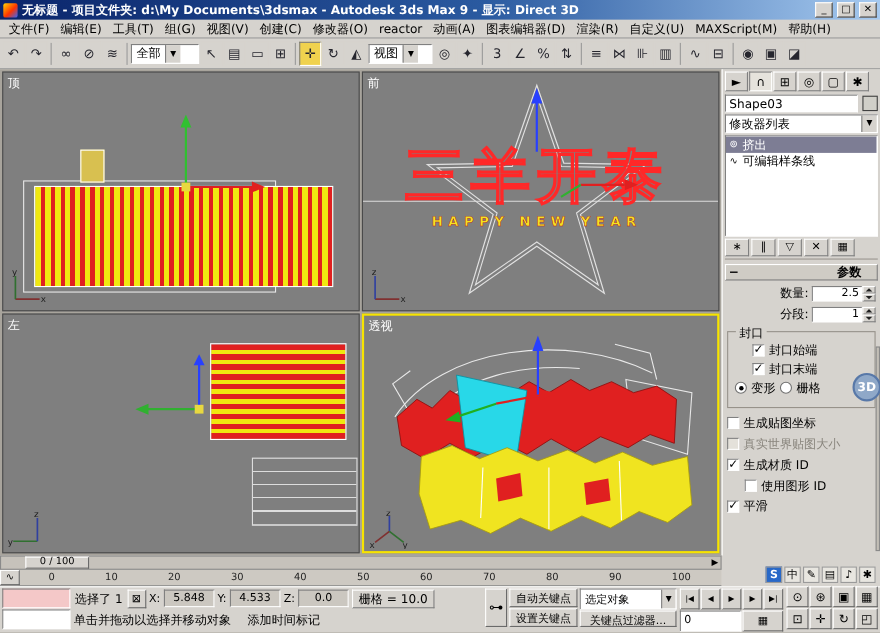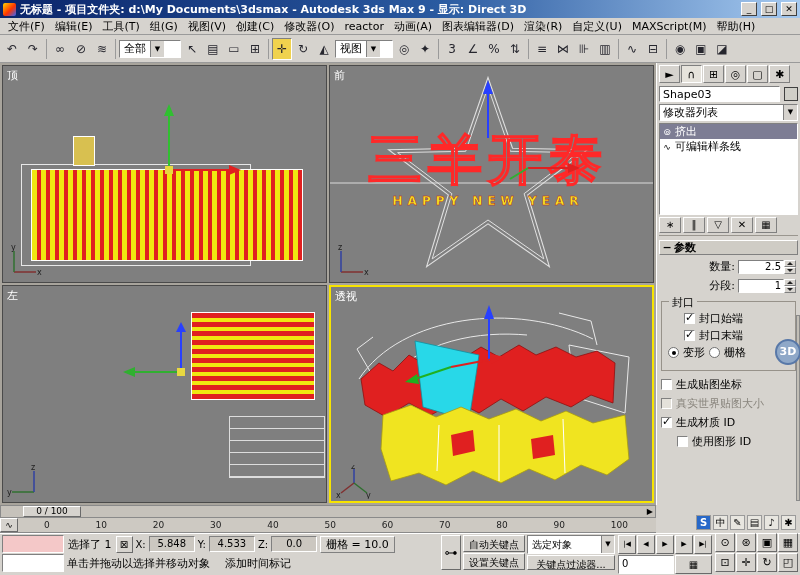--- a/index.html
+++ b/index.html
@@ -55,21 +55,21 @@
 .modlist .ml-text{flex:1;padding-left:3px;}
 .modlist .arrow{width:14px;height:15px;background:#d6d3ce;border-left:1px solid #808080;font-size:7px;text-align:center;line-height:15px;}
 .stack{height:92px;background:#fff;border:1px solid;border-color:#808080 #fff #fff #808080;font-size:11px;overflow:hidden;}
 .stack-item{display:flex;align-items:center;height:15px;padding-left:2px;gap:3px;}
 .stack-item.selected{background:#7d7d94;color:#fff;}
 .stack-icon{font-size:9px;width:10px;text-align:center;}
 .stack-tools{display:flex;gap:2px;padding:2px 0;border-bottom:1px solid #9a968f;}
 .sbtn{width:22px;height:16px;font-size:10px;line-height:14px;text-align:center;background:#d6d3ce;border:1px solid;border-color:#fff #808080 #808080 #fff;}
 .rollout-hd{height:15px;background:#cfccc5;border:1px solid;border-color:#fff #808080 #808080 #fff;display:flex;align-items:center;margin-top:4px;}
 .rollout-hd .minus{width:14px;text-align:center;font-weight:bold;font-size:11px;}
-.rollout-hd .rtitle{flex:1;text-align:left;font-size:11px;font-weight:bold;padding-right:14px;}
+.rollout-hd .rtitle{flex:1;text-align:right;font-size:11px;font-weight:bold;padding-right:14px;}
 .param-row{display:flex;align-items:center;justify-content:flex-end;gap:3px;margin:4px 2px 0;}
 .param-label{font-size:11px;}
 .spinner{display:flex;align-items:center;}
 .spin-field{width:46px;height:14px;background:#fff;border:1px solid;border-color:#808080 #fff #fff #808080;font-size:10px;text-align:right;padding-right:2px;line-height:12px;}
 .spin-btns{display:flex;flex-direction:column;gap:0;}
 .spin-up,.spin-down{width:12px;height:7px;background:#d6d3ce;border:1px solid;border-color:#fff #808080 #808080 #fff;position:relative;}
 .spin-up::after{content:"";position:absolute;left:2px;top:1px;border-left:3px solid transparent;border-right:3px solid transparent;border-bottom:3px solid #202020;}
 .spin-down::after{content:"";position:absolute;left:2px;top:1px;border-left:3px solid transparent;border-right:3px solid transparent;border-top:3px solid #202020;}
 .group{border:1px solid #97928a;margin:8px 2px 4px;padding:7px 4px 8px;position:relative;}
 .group-title{position:absolute;top:-7px;left:7px;background:#d6d3ce;padding:0 3px;font-size:11px;}
@@ -384,20 +384,24 @@
         <span class="dis">真实世界贴图大小</span>
       </div>
       <div class="cb-row">
         <span class="cb checked"></span>
         <span>生成材质 ID</span>
       </div>
       <div class="cb-row indent">
         <span class="cb"></span>
         <span>使用图形 ID</span>
       </div>
+      <div class="cb-row">
+        <span class="cb checked"></span>
+        <span>平滑</span>
+      </div>
       <div class="panel-scroll"></div>
       <div class="badge-3d">3D</div>
     </div>
   </div>
 
   <div class="midstrip">
     <div class="left-time">
       <div class="timeslider">
         <div class="ts-handle">0 / 100</div>
         <div class="ts-end">▶</div>

